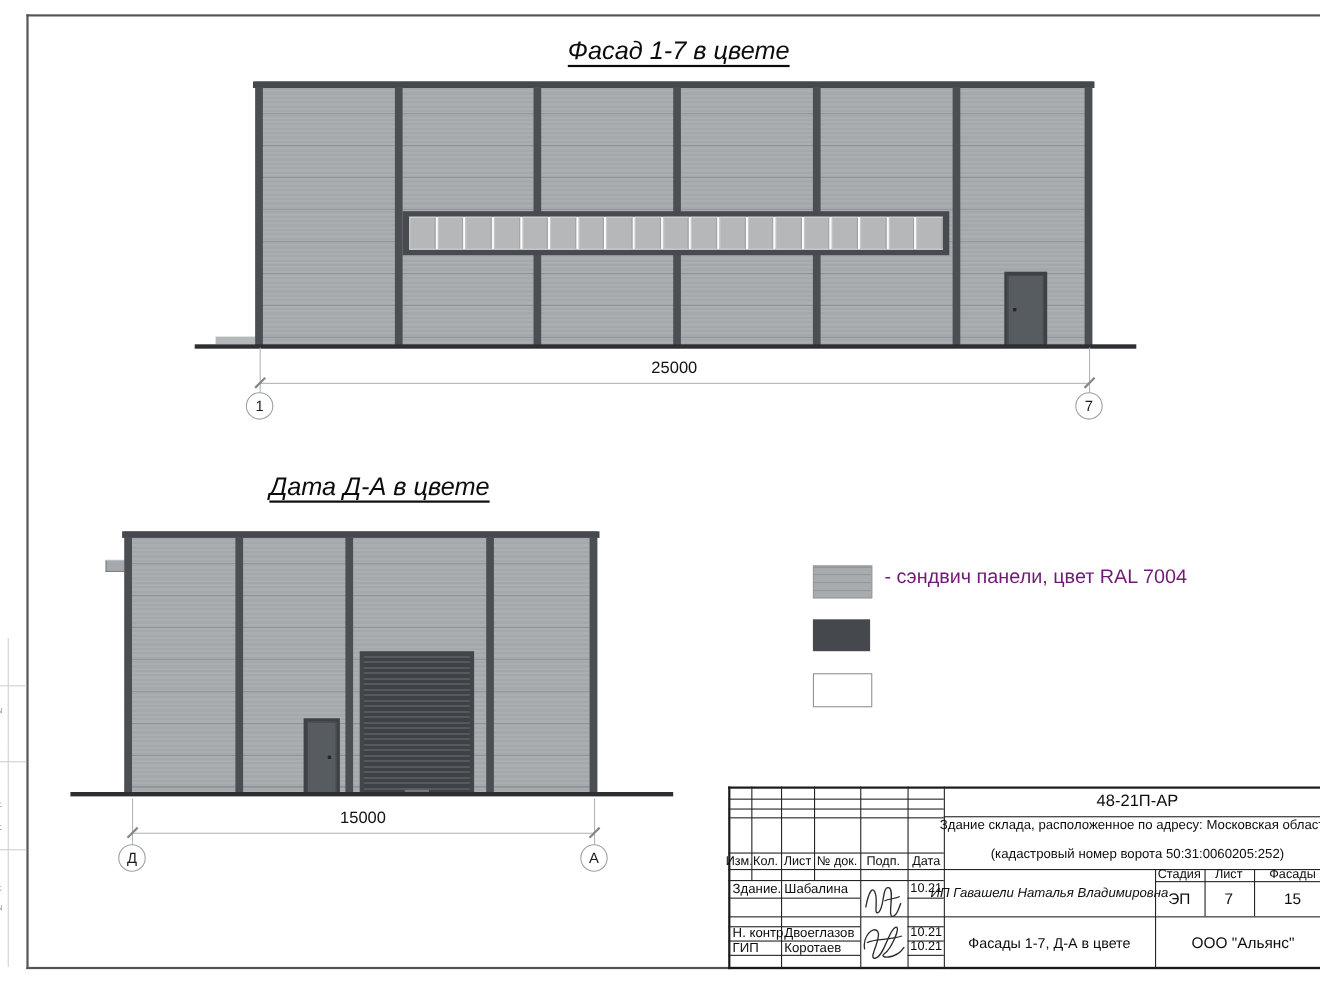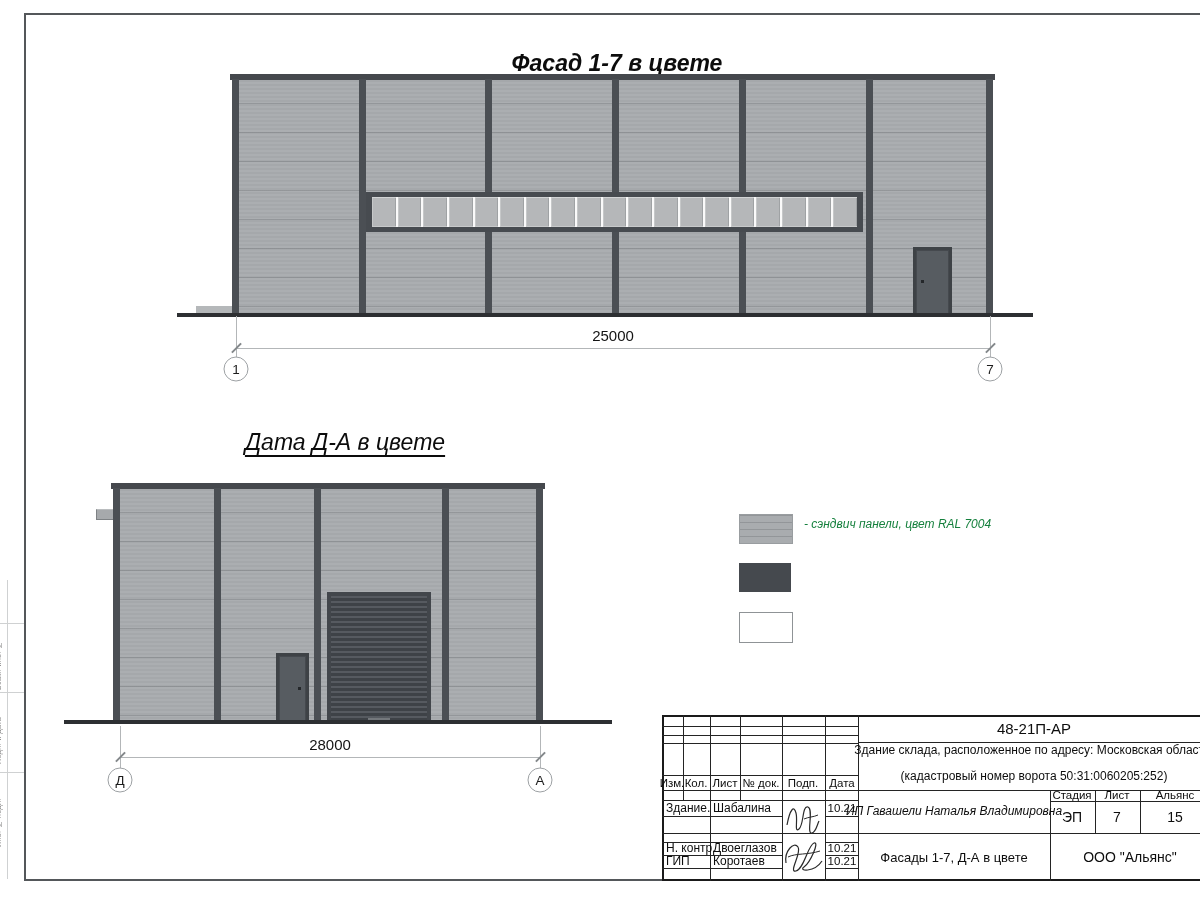--- a/index.html
+++ b/index.html
@@ -64,21 +64,21 @@
     background:#fff;display:flex;align-items:center;justify-content:center;
     font-size:13.5px;color:#1c1c1c;transform:translate(-50%,-50%);}
 
   
   .leg-item{position:absolute;left:739px;display:flex;gap:11px;}
   .leg-swatch{width:52px;flex:none;}
   .sw-panel{height:28px;border:1px solid #999da0;background:
       repeating-linear-gradient(to bottom, rgba(30,34,38,.16) 0 1px, rgba(0,0,0,0) 1px 7px),#a9acaf;}
   .sw-dark{height:29px;background:#45494e;}
   .sw-white{height:29px;background:#fff;border:1px solid #8f9396;}
-  .leg-text{font-size:12px;line-height:17.5px;color:#15803d;white-space:nowrap;font-style:italic;}
+  .leg-text{font-size:18px;line-height:17.5px;color:#701a75;white-space:nowrap;}
 
   
   .tb{position:absolute;left:662px;top:715px;width:548px;height:166px;}
   .hl{position:absolute;height:1px;background:#242424;}
   .vl{position:absolute;width:1px;background:#242424;}
   .hl2{position:absolute;height:2px;background:#1a1a1a;}
   .vl2{position:absolute;width:2px;background:#1a1a1a;}
   .tb-t{position:absolute;transform:translate(-50%,-50%);white-space:nowrap;font-size:11.5px;color:#0d0d0d;}
   .tb-l{position:absolute;transform:translateY(-50%);white-space:nowrap;font-size:12px;color:#0d0d0d;}
   .tb-sig{position:absolute;}
@@ -91,21 +91,21 @@
 <div class="frame" style="left:24px;top:879px;width:1176px;height:2px;"></div>
 
 <div class="mline" style="left:7px;top:580px;width:1px;height:299px;"></div>
 <div class="mline" style="left:0;top:623px;width:24px;height:1px;"></div>
 <div class="mline" style="left:0;top:692px;width:24px;height:1px;"></div>
 <div class="mline" style="left:0;top:772px;width:24px;height:1px;"></div>
 <div class="margin-label" style="top:626px;">Взам. инв. №</div>
 <div class="margin-label" style="top:700px;">Подп. и дата</div>
 <div class="margin-label" style="top:783px;">Инв. № подл.</div>
 
-<div class="fac-title" style="left:617px;top:50px;font-weight:bold;">Фасад 1-7 в цвете</div>
+<div class="fac-title" style="left:617px;top:33px;">Фасад 1-7 в цвете</div>
 
 <div class="step" style="left:196px;top:306px;width:37px;height:7px;"></div>
 
 <div class="bldg" style="left:232px;top:74px;width:761px;height:240px;">
   <div class="band"></div>
   <i class="mul" style="left:0;"></i>
   <i class="mul" style="left:127px;"></i>
   <i class="mul" style="left:253px;"></i>
   <i class="mul" style="left:380px;"></i>
   <i class="mul" style="left:507px;"></i>
@@ -176,21 +176,21 @@
     </div>
   </div>
 </div>
 <div class="ground" style="left:64px;top:720px;width:548px;"></div>
 
 <div class="ext" style="left:120px;top:726px;height:42px;"></div>
 <div class="ext" style="left:540px;top:726px;height:42px;"></div>
 <div class="dimline" style="left:120px;top:757px;width:420px;"></div>
 <div class="tick" style="left:114px;top:756px;"></div>
 <div class="tick" style="left:534px;top:756px;"></div>
-<div class="dimtext" style="left:330px;top:744px;">28000</div>
+<div class="dimtext" style="left:330px;top:744px;">15000</div>
 <div class="axis" style="left:120px;top:780px;">
     <span>Д</span>
   </div>
 <div class="axis" style="left:540px;top:780px;">
     <span>А</span>
   </div>
 
 <div class="leg-item" style="top:514px;">
   <div class="leg-swatch sw-panel"></div>
   <div class="leg-text" style="margin-top:2px;">- сэндвич панели, цвет RAL 7004</div>
@@ -262,19 +262,19 @@
     <path d="M6 30 C4 18, 14 8, 18 14 C22 20, 8 40, 16 38 C24 36, 28 12, 34 10 C40 8, 30 30, 24 34 C18 38, 34 40, 42 28" fill="none" stroke="#2a2a2a" stroke-width="1.2"></path>
     <path d="M8 24 C16 20, 28 22, 40 18" fill="none" stroke="#2a2a2a" stroke-width="1"></path>
   </svg>
 
   <div class="tb-t" style="left:372px;top:13px;font-size:15px;">48-21П-АР</div>
   <div class="tb-t" style="left:372px;top:35px;font-size:12px;">Здание склада, расположенное по адресу: Московская область,</div>
   <div class="tb-t" style="left:372px;top:61px;font-size:12px;">(кадастровый номер ворота 50:31:0060205:252)</div>
   <div class="tb-t" style="left:292px;top:96px;font-style:italic;font-size:12px;">ИП Гавашели Наталья Владимировна</div>
   <div class="tb-t" style="left:410px;top:80px;">Стадия</div>
   <div class="tb-t" style="left:455px;top:80px;">Лист</div>
-  <div class="tb-t" style="left:513px;top:80px;">Альянс</div>
+  <div class="tb-t" style="left:513px;top:80px;">Фасады</div>
   <div class="tb-t" style="left:410px;top:102px;font-size:14px;">ЭП</div>
   <div class="tb-t" style="left:455px;top:102px;font-size:14px;">7</div>
   <div class="tb-t" style="left:513px;top:102px;font-size:14px;">15</div>
   <div class="tb-t" style="left:292px;top:142px;font-size:13px;">Фасады 1-7, Д-А в цвете</div>
   <div class="tb-t" style="left:468px;top:142px;font-size:14px;">ООО "Альянс"</div>
 </div>
 
 </body></html>

